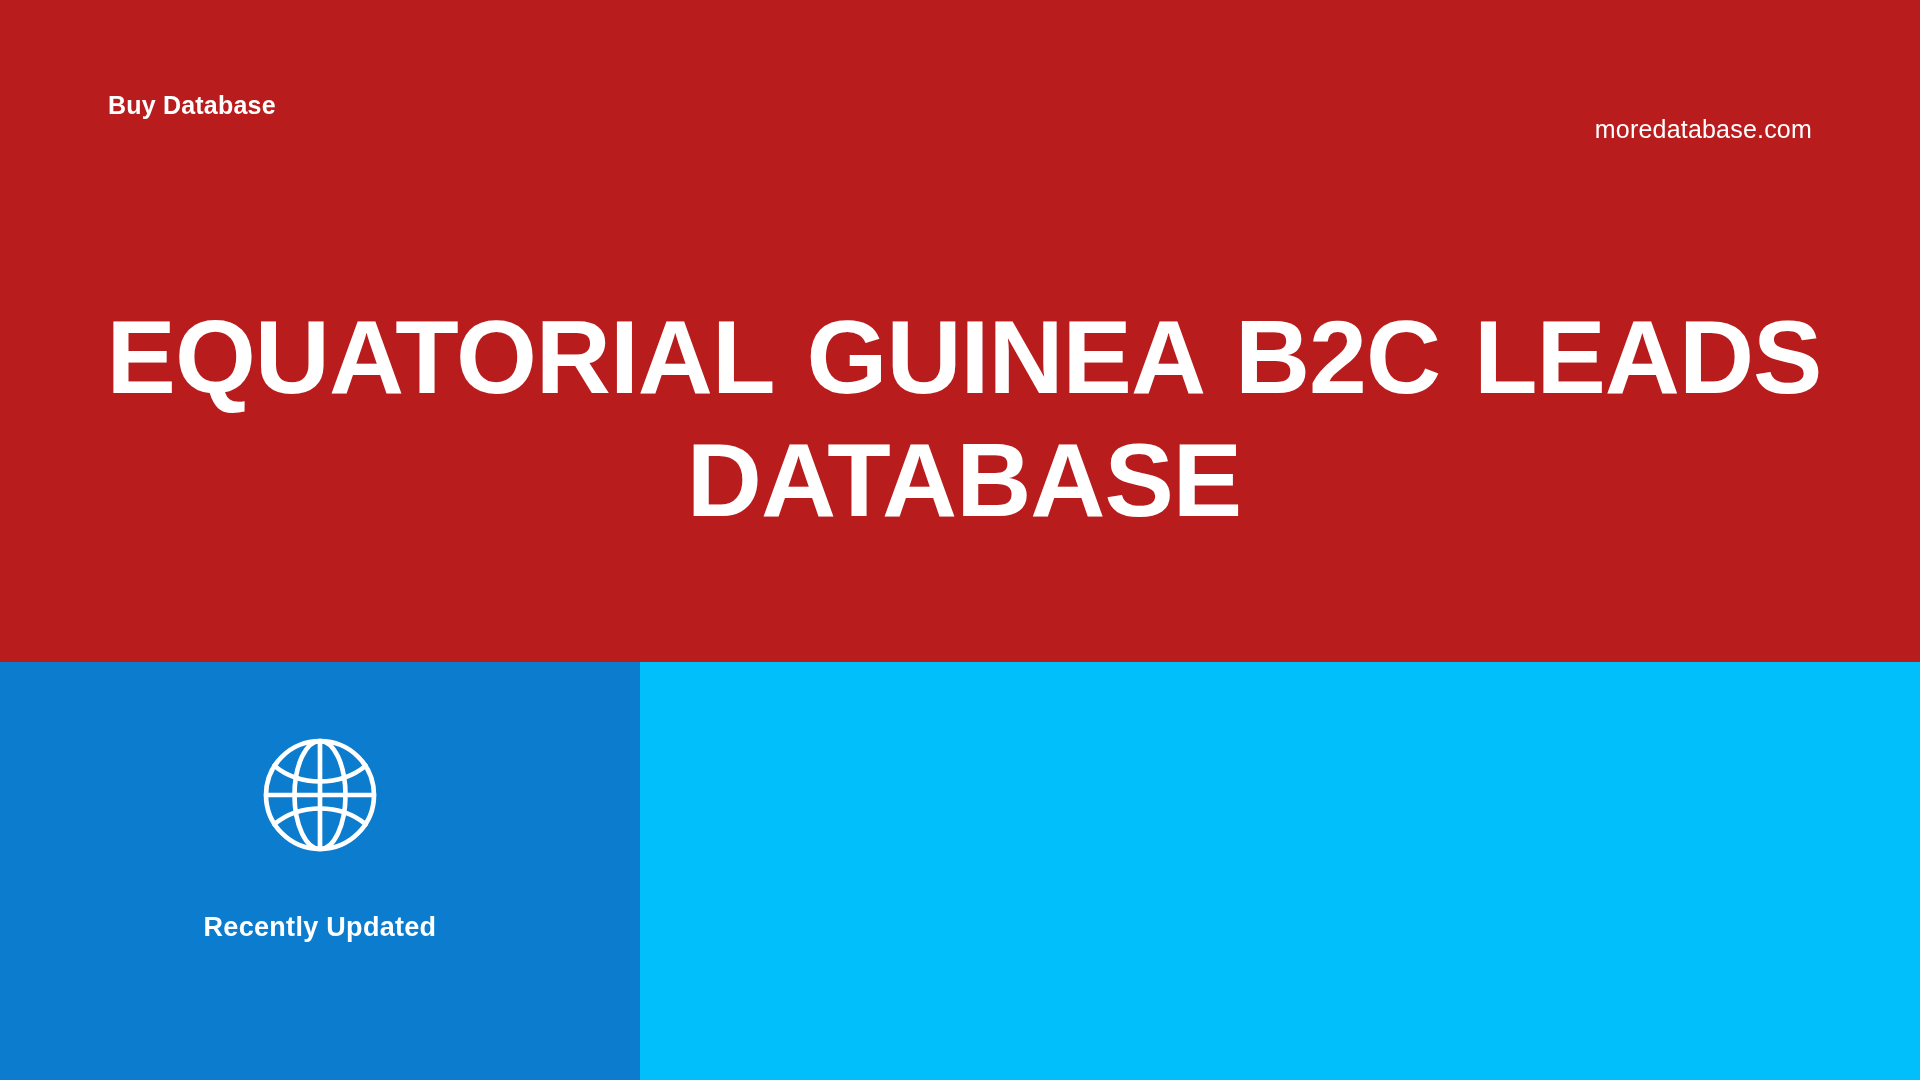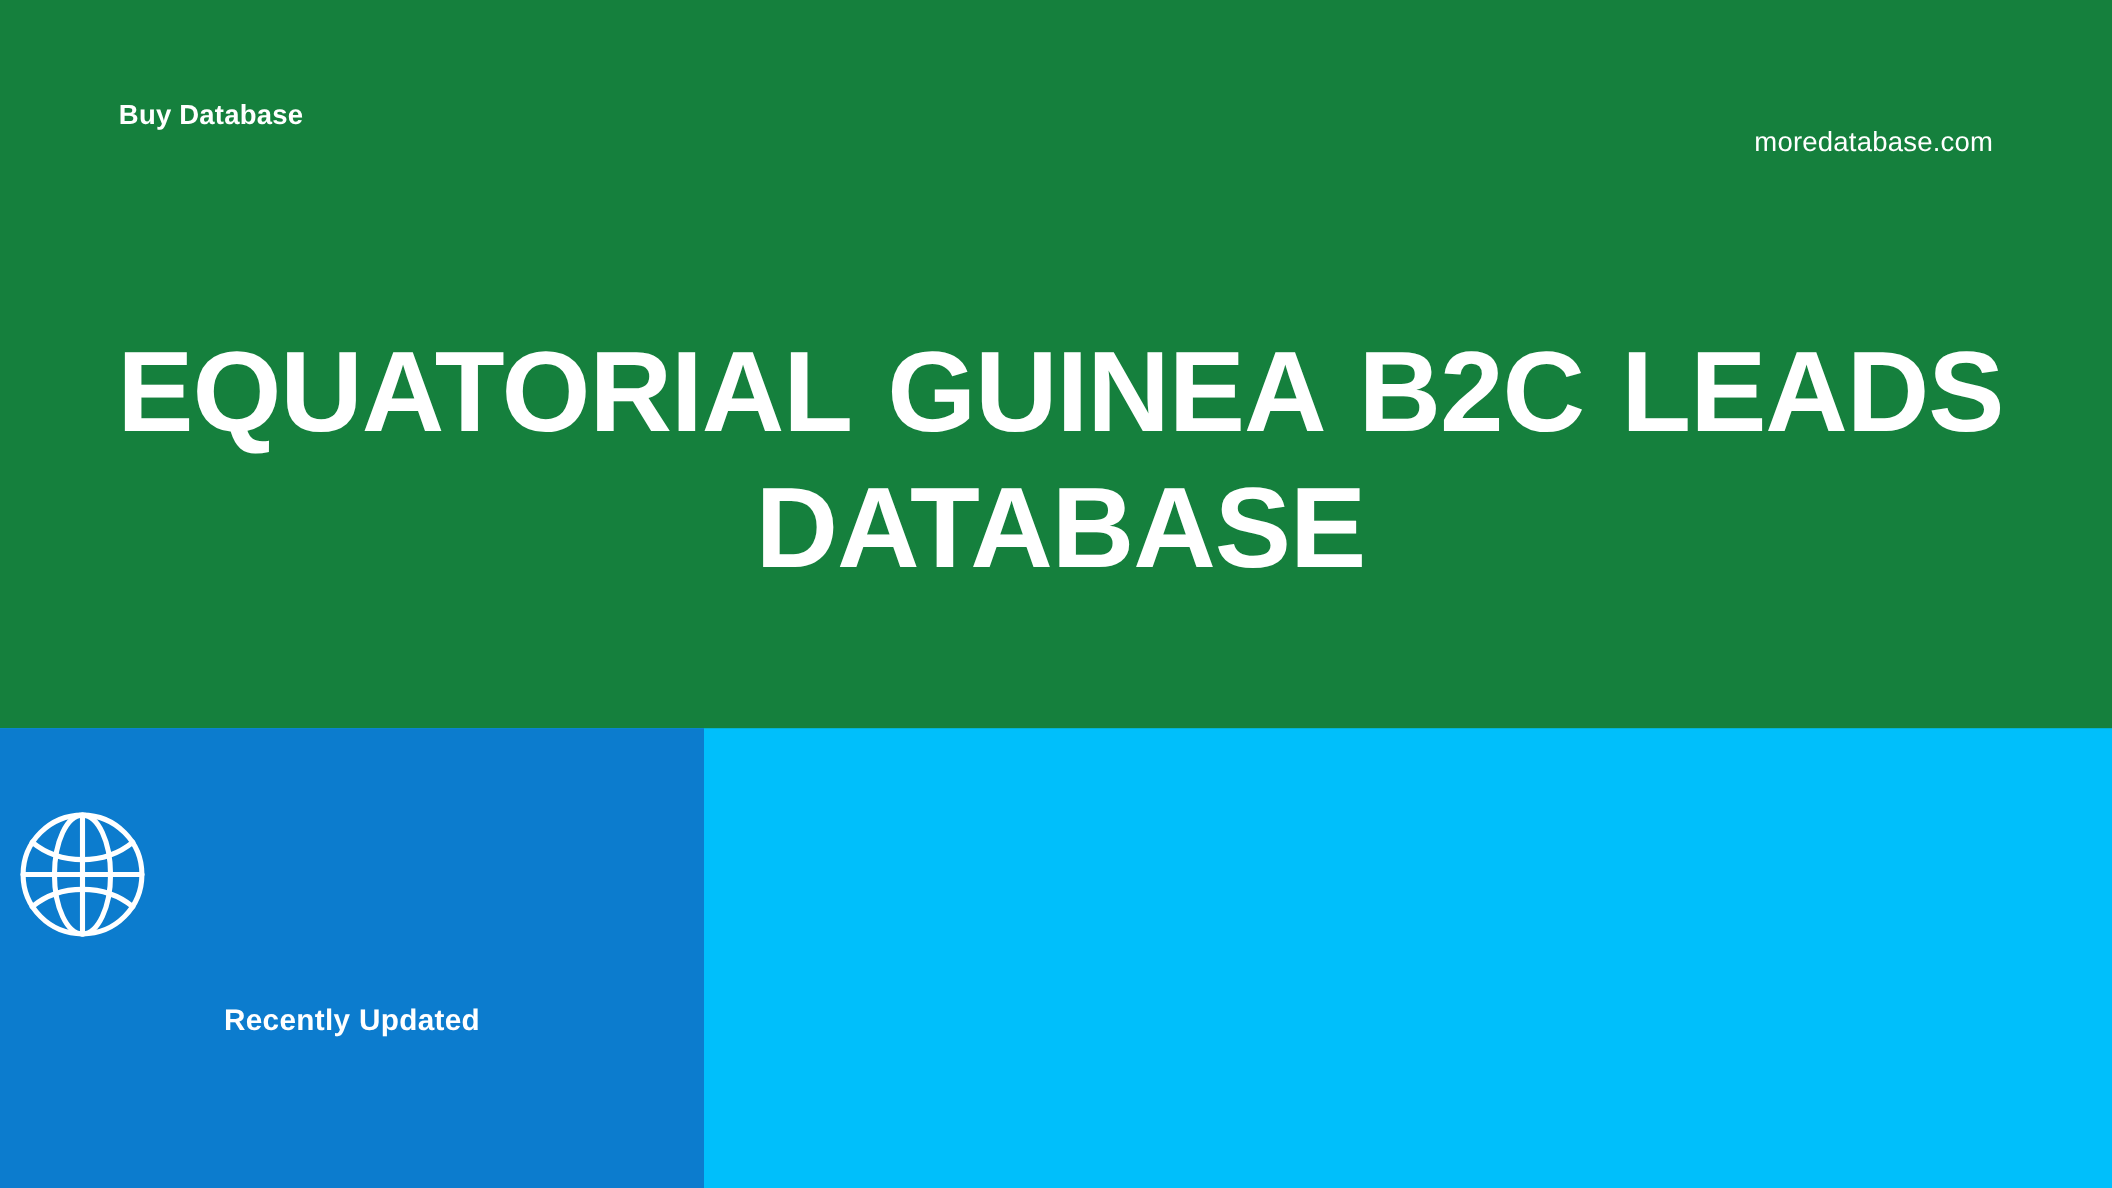--- a/index.html
+++ b/index.html
@@ -16,21 +16,21 @@
     width:1920px; height:1080px;
     display:flex;
     flex-direction:column;
     background:#00BFFB;
   }
 
   
   .hero {
     position:relative;
     height:662px;
-    background:#15803d;
+    background:#b91c1c;
     flex:0 0 662px;
   }
 
   .topbar {
     position:absolute;
     top:0; left:0; right:0;
     height:210px;
     padding:0 108px;
     display:flex;
     align-items:center;
@@ -77,20 +77,21 @@
   .features {
     flex:1 1 auto;
     display:flex;
     width:100%;
   }
 
   .panel {
     position:relative;
     display:flex;
     flex-direction:column;
+    align-items:center;
     justify-content:flex-start;
   }
   .panel-1 { flex:0 0 640px;  background:#0C7CCE; }
   .panel-2 { flex:0 0 640px;  background:#49ACF0; }
   .panel-3 { flex:1 1 auto;   background:#0080FB; }
 
   .panel-icon {
     margin-top:58px;
     width:150px; height:150px;
     display:flex;

